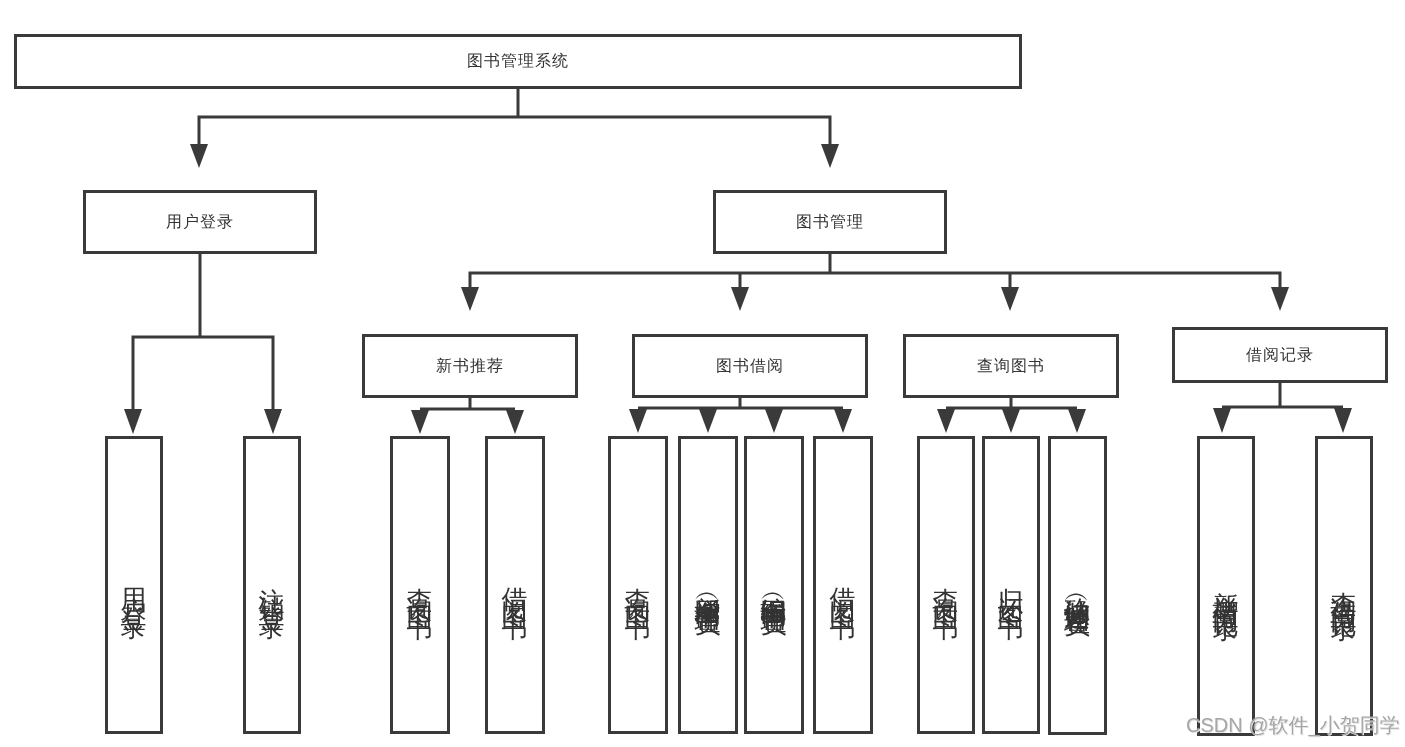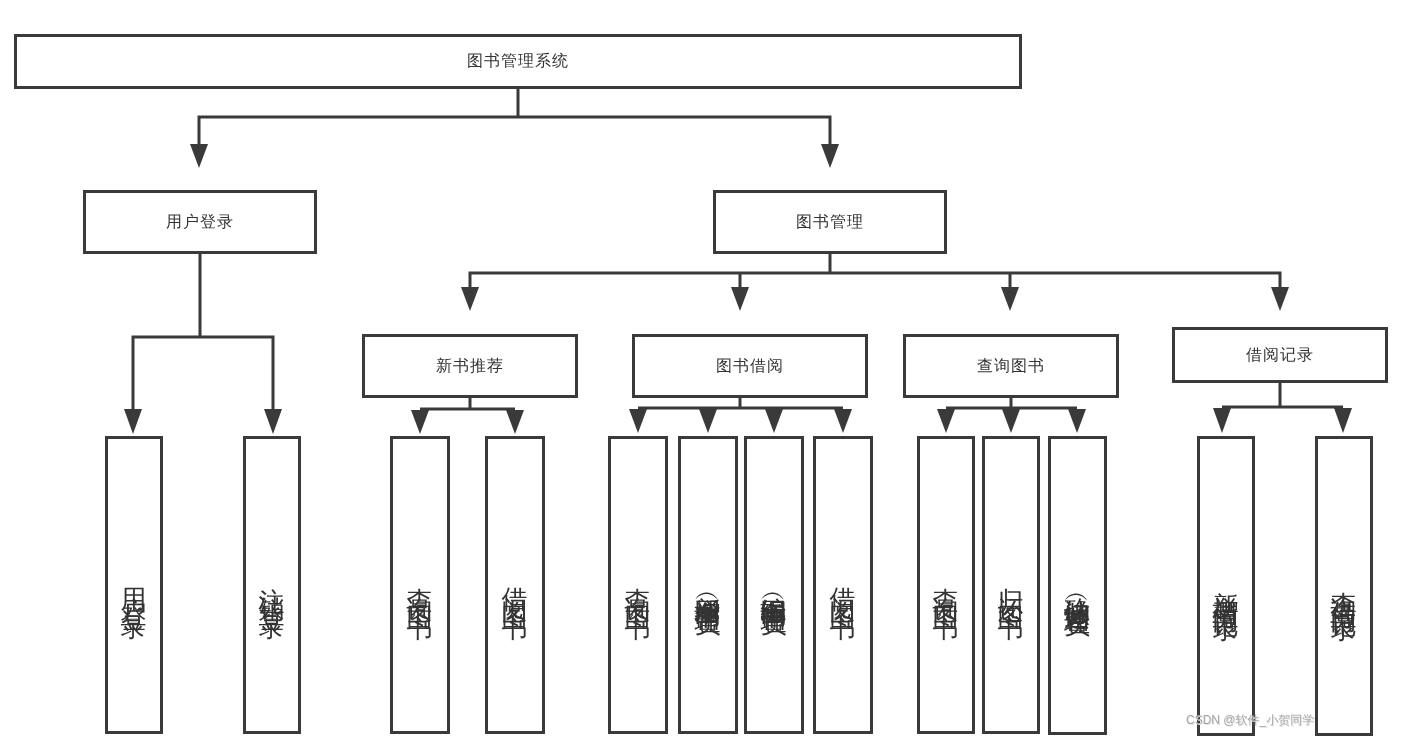--- a/index.html
+++ b/index.html
@@ -39,21 +39,21 @@
   }
   .vtext{
     writing-mode:vertical-rl;
     text-orientation:mixed;
     line-height:1;
     white-space:nowrap;
   }
   .watermark{
     position:absolute;
     left:1186px;top:712px;
-    font-size:12px;
+    font-size:20px;
     color:var(--wm);
     text-shadow:1px 1px 0 #e3e3e3;
     white-space:nowrap;
     z-index:5;
   }
 </style>
 </head>
 <body>
 
 <div class="canvas">

